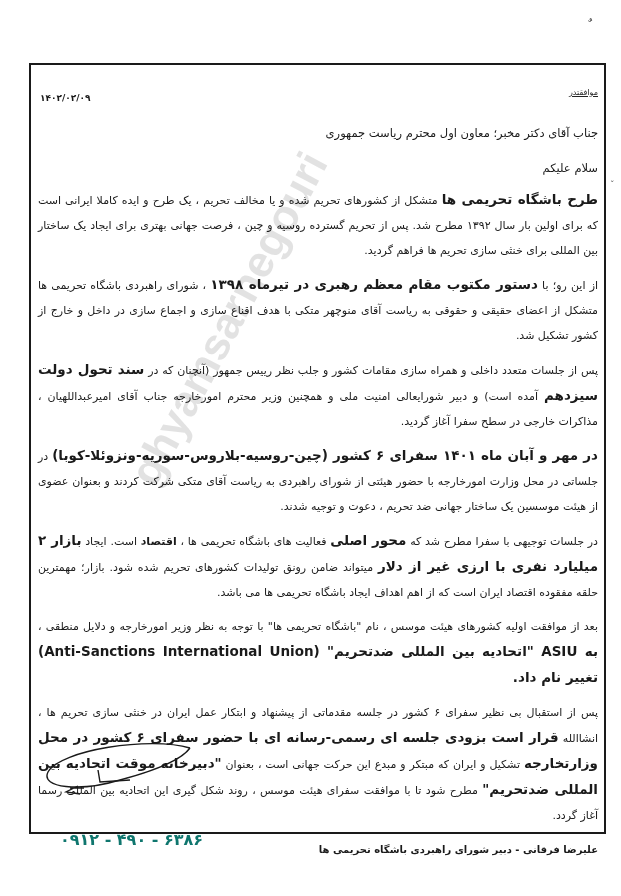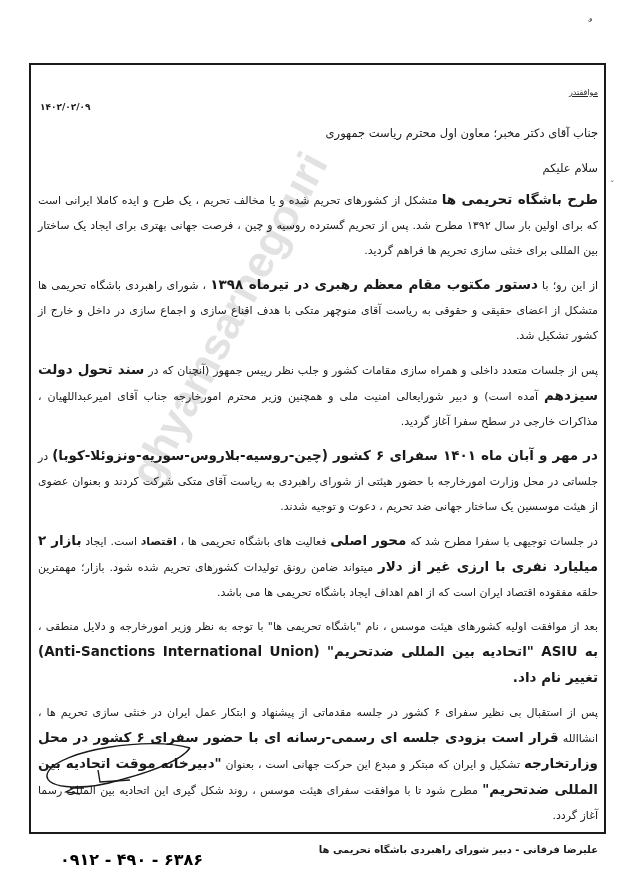--- a/index.html
+++ b/index.html
@@ -9,28 +9,28 @@
     }
     .page-mark { position:absolute; left:587px; top:18px; font-size:13px; color:#333; }
     .frame {
       position:absolute; left:29px; top:63px; width:577px; height:771px;
       border:2px solid #1a1a1a; border-top-width:2px; box-sizing:border-box;
     }
     .doc { position:absolute; left:38px; top:70px; width:560px; direction:rtl; text-align:justify; }
     .header-row { position:relative; height:30px; margin-top:10px; }
     .approve { position:absolute; right:0; top:8px; font-size:8px; color:#222;text-decoration:underline; }
     .title { position:absolute; right:110px; top:0; font-size:16px; font-weight:bold; white-space:nowrap; }
-    .date { position:absolute; left:2px; top:22px; font-size:9px; font-weight:bold; direction:ltr; }
+    .date { position:absolute; left:2px; top:13px; font-size:9px; font-weight:bold; direction:ltr; }
     .addressee { font-size:11.5px; margin-top:12px; line-height:22px; }
     .greeting { font-size:11.5px; margin-top:14px; line-height:20px; }
     p.par { margin:9px 0 0 0; font-size:11px; line-height:25px; }
     p.par b.big { font-size:13.5px; }
     .closing { font-size:10px; font-weight:bold; margin-top:4px; padding-right:330px; }
     .signer { font-size:10px; margin-top:16px; font-weight:bold; }
-    .phone { position:absolute; left:60px; top:850px; font-size:16px; font-weight:bold; letter-spacing:1px; direction:ltr; color:#000000; }
+    .phone { position:absolute; left:60px; top:830px; font-size:16px; font-weight:bold; letter-spacing:1px; direction:ltr; color:#0f766e; }
     .watermark {
       position:absolute; left:120px; top:470px; transform:rotate(-62deg); transform-origin:left top;
       font-size:44px; font-weight:bold; color:rgba(150,150,150,0.28); white-space:nowrap;
       font-family:"Liberation Sans", sans-serif; pointer-events:none;
     }
     .signature { position:absolute; left:40px; top:740px; width:160px; height:60px; }
     .side-tick { position:absolute; left:610px; top:180px; font-size:9px; color:#555; }
   </style>
 </head>
 <body>

